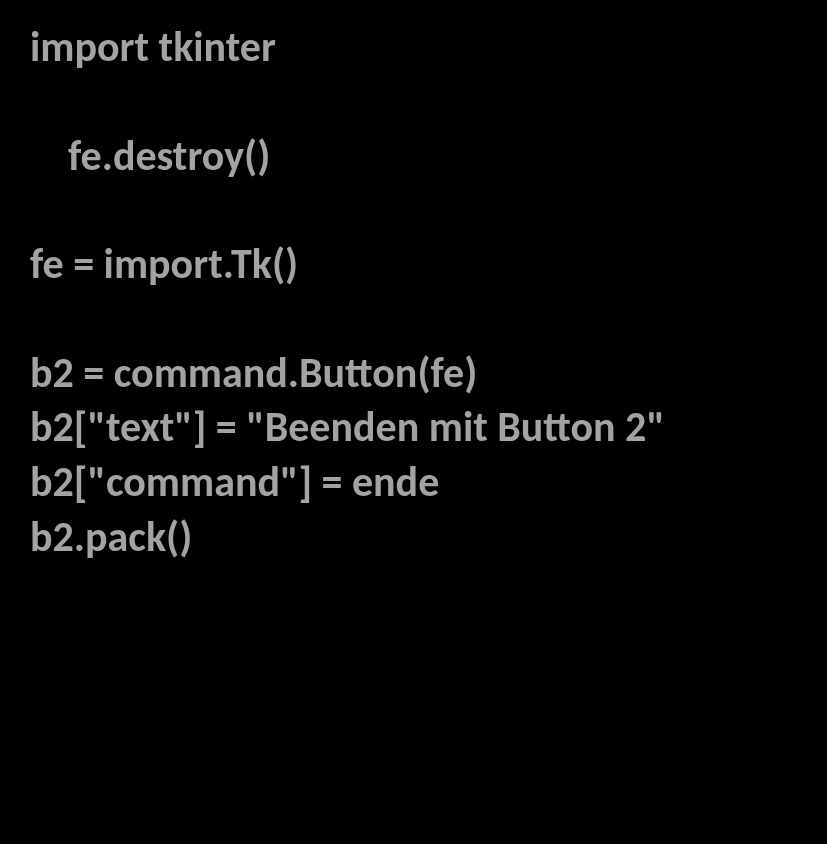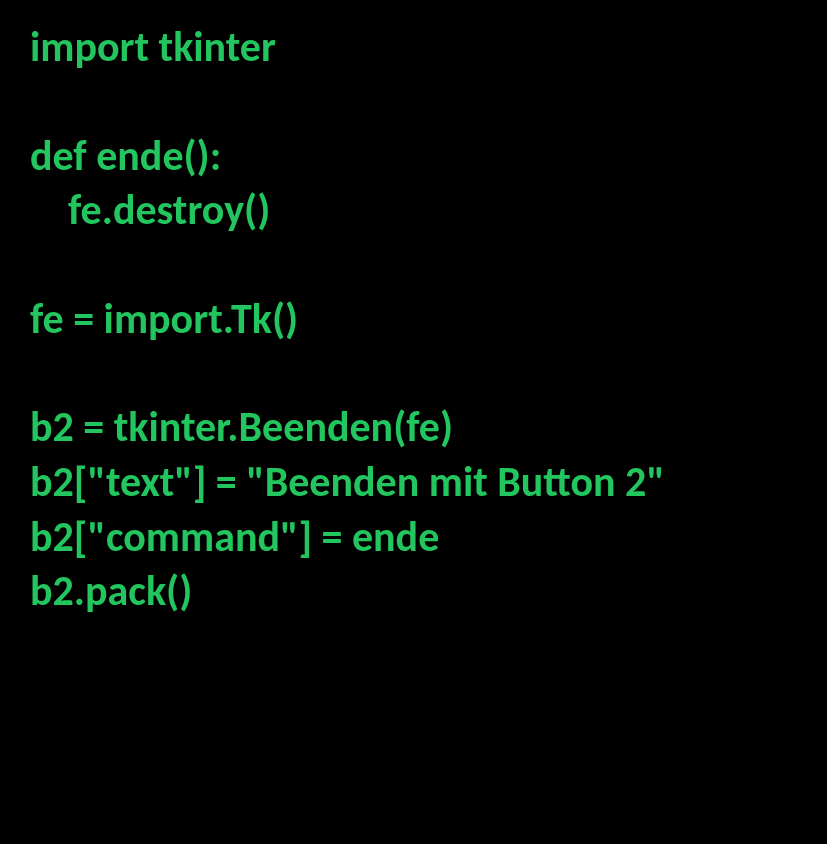--- a/index.html
+++ b/index.html
@@ -9,41 +9,40 @@
     }
     body {
       width: 827px;
       height: 844px;
       background: #000000;
       font-family: "Segoe UI", "Calibri", Arial, sans-serif;
       padding: 20px 30px;
       overflow: hidden;
     }
     .code-block {
-      color: #22c55e;
+      color: #a3a3a3;
       font-size: 42px;
       line-height: 1.3;
       font-weight: 600;
     }
     .code-line {
       white-space: pre;
     }
     .blank-line {
       height: 54px;
     }
   </style>
 </head>
 <body>
 
 <div class="code-block">
   <div class="code-line">import tkinter</div>
   <div class="blank-line"></div>
-  <div class="code-line">def ende():</div>
   <div class="code-line">    fe.destroy()</div>
   <div class="blank-line"></div>
   <div class="code-line">fe = import.Tk()</div>
   <div class="blank-line"></div>
-  <div class="code-line">b2 = tkinter.Beenden(fe)</div>
+  <div class="code-line">b2 = command.Button(fe)</div>
   <div class="code-line">b2["text"] = "Beenden mit Button 2"</div>
   <div class="code-line">b2["command"] = ende</div>
   <div class="code-line">b2.pack()</div>
   <div class="blank-line"></div>
 </div>
 
 </body></html>

